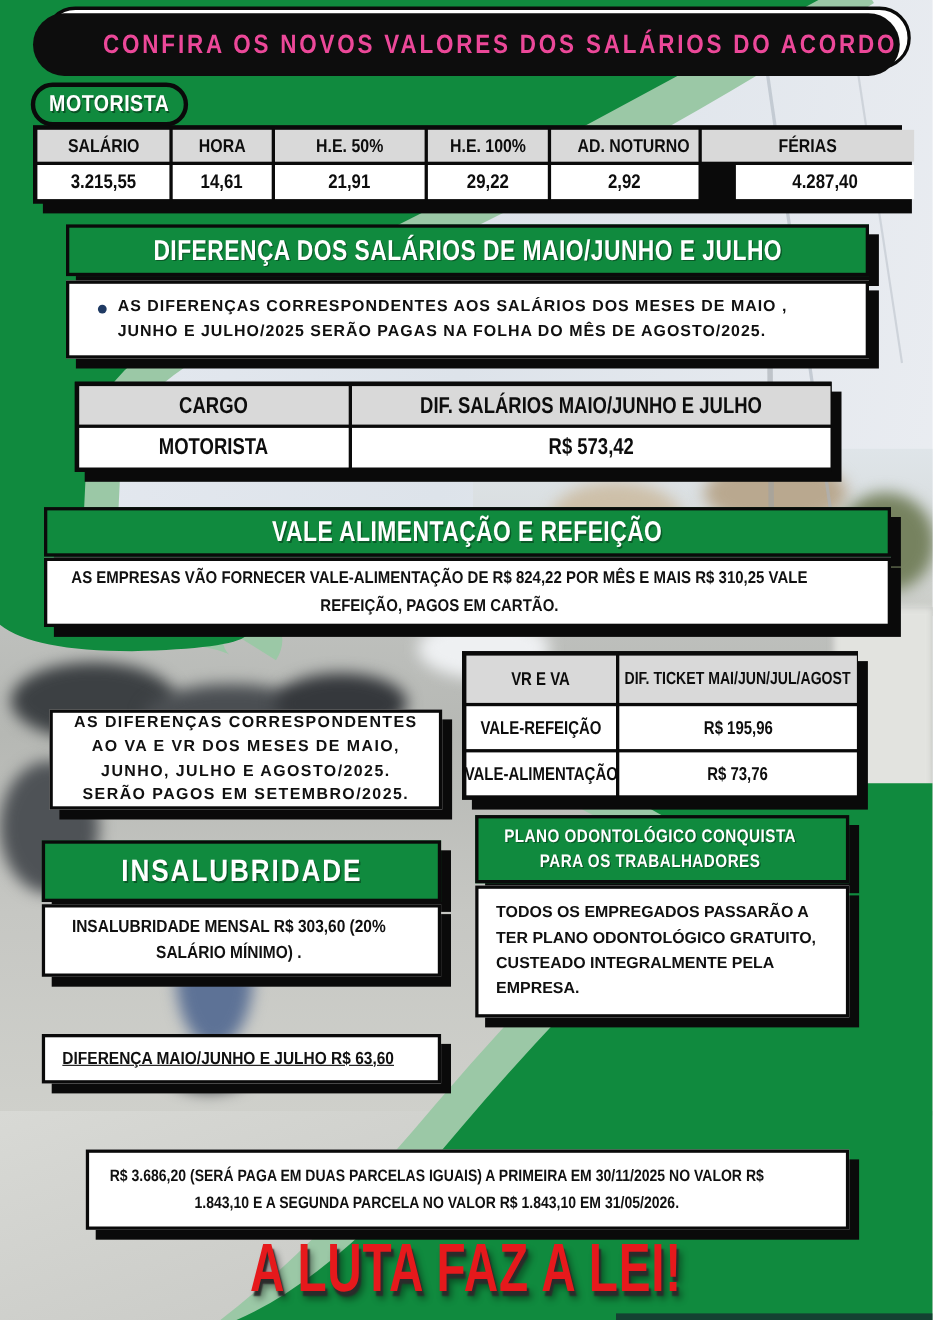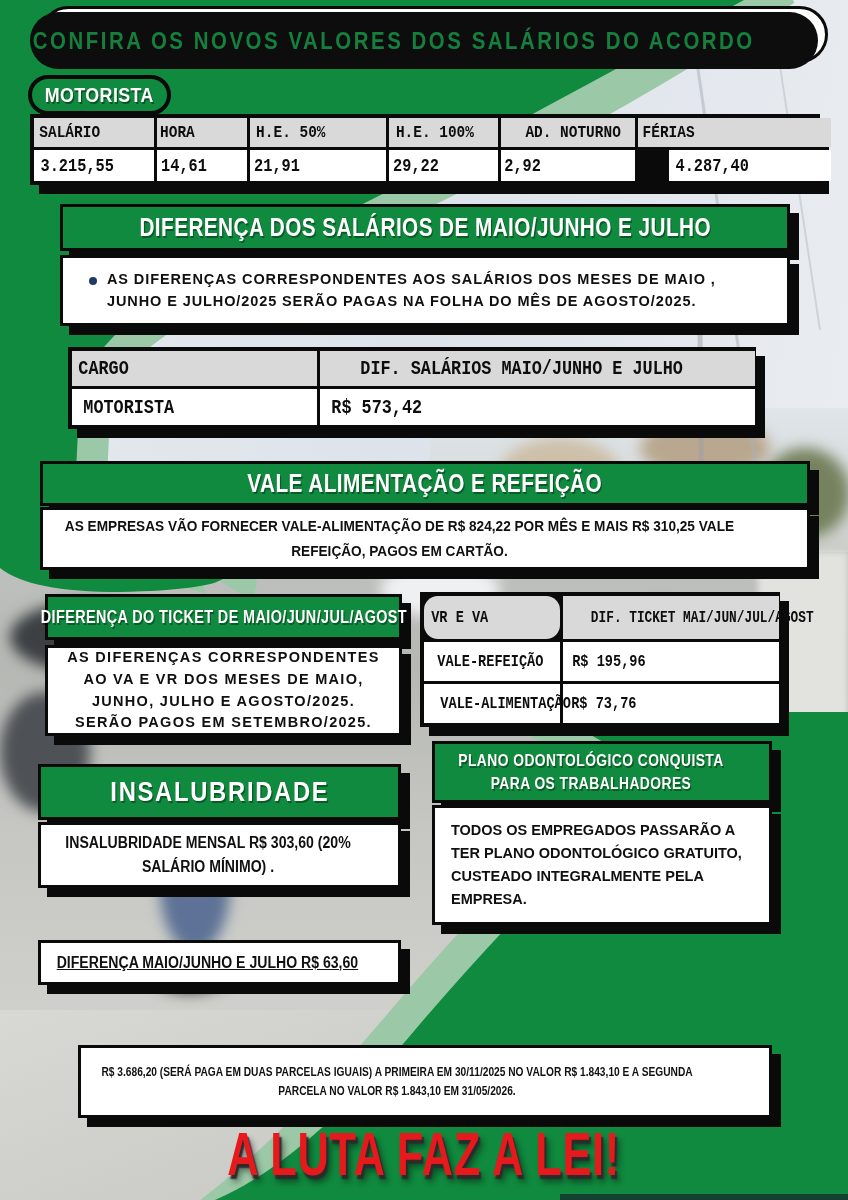--- a/index.html
+++ b/index.html
@@ -26,30 +26,30 @@
   .cond{transform:scaleX(.88);transform-origin:center;width:114%;margin-left:-7%;}
   .banner{background:#108a3e;border:3px solid #0a0a0a;color:#fff;font-weight:bold;
           display:flex;align-items:center;justify-content:center;text-align:center;
           box-shadow:9px 9px 0 #0a0a0a;letter-spacing:.5px;
           text-shadow:1.5px 1.5px 0 rgba(0,0,0,.35);}
   .wbox{background:#fff;border:3px solid #0a0a0a;color:#101010;font-weight:bold;
         display:flex;align-items:center;justify-content:flex-end;text-align:center;
         box-shadow:9px 9px 0 #0a0a0a;}
   .tbl{display:grid;background:#0a0a0a;gap:3px;border:4px solid #0a0a0a;
        box-shadow:9px 9px 0 #0a0a0a;}
-  .cell{display:flex;align-items:center;background:#fff;
-        font-weight:bold;color:#0d0d0d;font-family:Liberation Mono, monospace;}
+  .cell{display:flex;align-items:center;justify-content:center;background:#fff;
+        font-weight:bold;color:#0d0d0d;}
   .th{background:#d9d9d9;}
   
   .pillwrap{left:30px;top:12px;width:788px;height:57px;}
   .pill-back{position:absolute;left:10px;top:-6px;width:100%;height:100%;
              background:#ffffff;border:3px solid #0a0a0a;border-radius:32px;box-sizing:border-box;}
   .pill-front{position:absolute;left:0;top:0;width:100%;height:100%;background:#0d0d0d;
-              border-radius:30px;display:flex;align-items:center;justify-content:flex-end;
-              color:#15803d;font-weight:bold;font-size:24px;letter-spacing:3px;}
+              border-radius:30px;display:flex;align-items:center;justify-content:flex-start;
+              color:#ec4899;font-weight:bold;font-size:24px;letter-spacing:3px;}
   .badge{left:28px;top:75px;width:143px;height:40px;background:#108a3e;border:4px solid #0a0a0a;
          border-radius:22px;display:flex;align-items:center;justify-content:center;
          color:#fff;font-weight:bold;font-size:21px;letter-spacing:.5px;
          text-shadow:1.5px 1.5px 0 rgba(0,0,0,.4);}
   .bullet-row{display:flex;align-items:flex-start;gap:10px;text-align:left;}
   .dot{width:8px;height:8px;border-radius:50%;background:#1f3a63;margin-top:8px;flex:0 0 8px;}
   .slogan{left:0;top:1118px;width:848px;text-align:center;color:#e6191c;font-weight:bold;
           font-size:62px;letter-spacing:1px;
           text-shadow:3px 4px 2px #2b2b2b,6px 7px 8px rgba(0,0,0,.45);}
   .slogan .sq{transform:scaleX(.7);}
@@ -172,29 +172,26 @@
         </div>
     </div>
 
     <div class="abs banner" style="left:40px;top:461px;width:770px;height:45px;font-size:26px;">
       <span class="sq">VALE ALIMENTAÇÃO E REFEIÇÃO</span>
     </div>
     <div class="abs wbox" style="left:40px;top:507px;width:770px;height:63px;padding:6px 18px;font-size:15.5px;line-height:1.55;">
       <div class="cond">AS EMPRESAS VÃO FORNECER VALE-ALIMENTAÇÃO DE R$ 824,22 POR MÊS E MAIS R$ 310,25 VALE REFEIÇÃO, PAGOS EM CARTÃO.</div>
     </div>
 
-    <div class="abs banner" style="left:45px;top:594px;width:357px;height:46px;font-size:18px;">
-      <span class="sq">DIFERENÇA DO TICKET DE MAIO/JUN/JUL/AGOST</span>
-    </div>
     <div class="abs wbox" style="left:45px;top:645px;width:357px;height:91px;padding:8px 14px;font-size:14.5px;letter-spacing:1.3px;line-height:1.5;">
       <div>AS DIFERENÇAS CORRESPONDENTES AO VA E VR DOS MESES DE MAIO, JUNHO, JULHO E AGOSTO/2025. SERÃO PAGOS EM SETEMBRO/2025.</div>
     </div>
 
     <div class="abs tbl" style="left:420px;top:592px;width:360px;grid-template-columns:38.5% 61.5%;grid-template-rows:43px 39px 39px;">
-      <div class="cell th" style="font-size:17px;border-radius:14px;">
+      <div class="cell th" style="font-size:17px;">
           <span class="sq">VR E VA</span>
         </div>
       <div class="cell th" style="font-size:16px;">
           <span class="sq">DIF. TICKET MAI/JUN/JUL/AGOST</span>
         </div>
       <div class="cell" style="font-size:17px;">
           <span class="sq">VALE-REFEIÇÃO</span>
         </div>
       <div class="cell" style="font-size:17px;">
           <span class="sq">R$ 195,96</span>
@@ -217,21 +214,21 @@
       <div class="cond">DIFERENÇA  MAIO/JUNHO E  JULHO R$ 63,60</div>
     </div>
 
     <div class="abs banner" style="left:432px;top:741px;width:340px;height:62px;font-size:16.5px;line-height:1.4;padding:4px 10px;">
       <div class="cond" style="transform:scaleX(.84);">PLANO ODONTOLÓGICO CONQUISTA PARA OS TRABALHADORES</div>
     </div>
     <div class="abs wbox" style="left:432px;top:805px;width:340px;height:120px;padding:10px 16px;font-size:14.5px;line-height:1.6;text-align:left;">
       <div>TODOS OS EMPREGADOS PASSARÃO A TER PLANO ODONTOLÓGICO GRATUITO, CUSTEADO INTEGRALMENTE PELA EMPRESA.</div>
     </div>
 
-    <div class="abs wbox" style="left:78px;top:1045px;width:694px;height:73px;padding:8px 14px;font-size:12px;line-height:1.55;">
+    <div class="abs wbox" style="left:78px;top:1045px;width:694px;height:73px;padding:8px 14px;font-size:15px;line-height:1.55;">
       <div class="cond" style="transform:scaleX(.85);width:117%;margin-left:-8.5%;">R$ 3.686,20 (SERÁ PAGA EM DUAS PARCELAS IGUAIS) A PRIMEIRA EM 30/11/2025  NO VALOR R$ 1.843,10 E A SEGUNDA PARCELA NO VALOR R$ 1.843,10 EM 31/05/2026.</div>
     </div>
 
     <div class="abs slogan">
       <span class="sq">A LUTA FAZ A LEI!</span>
     </div>
 
   </div>
 </div>
 

